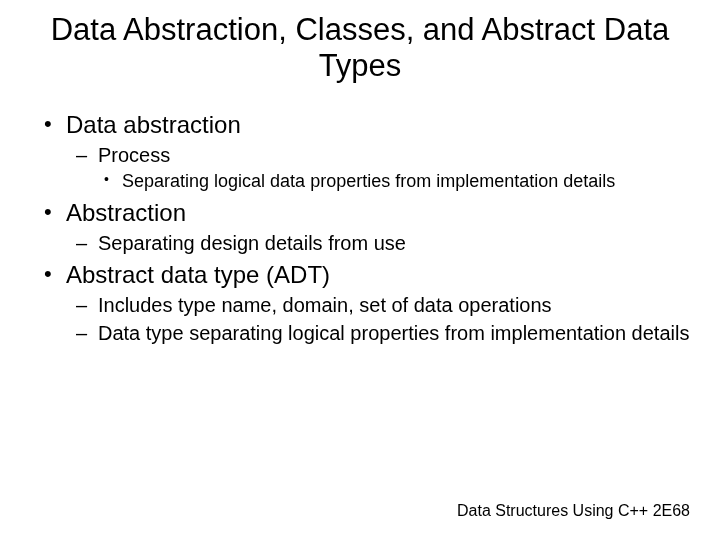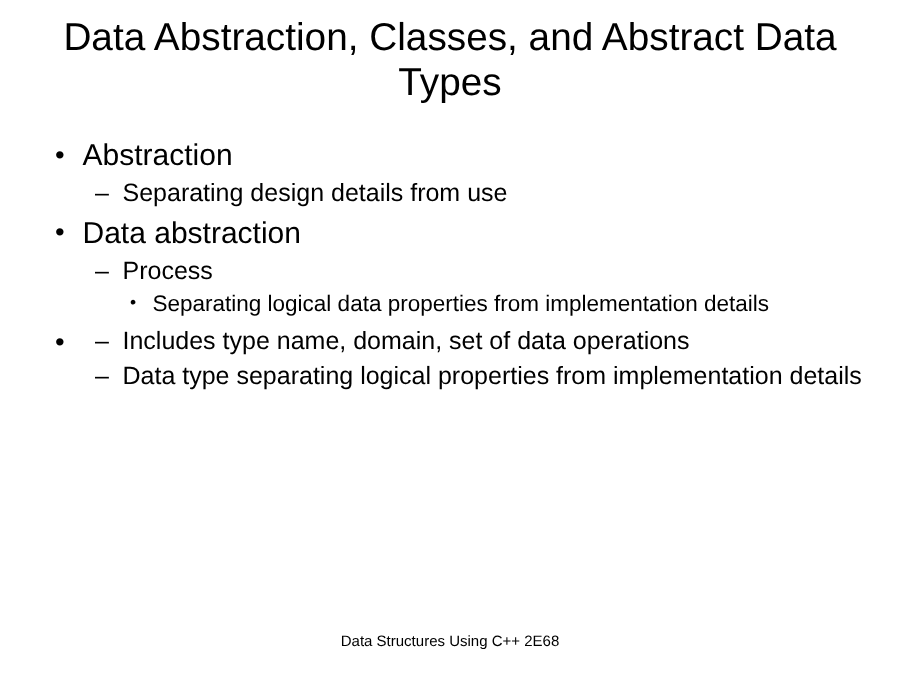--- a/index.html
+++ b/index.html
@@ -84,55 +84,56 @@
       left: 6px;
       top: 0;
       font-size: 14px;
     }
     .footer {
       position: absolute;
       bottom: 20px;
       left: 30px;
       right: 30px;
       display: flex;
-      justify-content: center;
-      font-size: 12px;
+      justify-content: flex-end;
+      font-size: 16px;
       margin-top: 26px;
     }
   </style>
 </head>
 <body>
 
 <div class="slide">
   <h1 class="title">Data Abstraction, Classes, and Abstract Data Types</h1>
 
   <div class="content">
     <ul class="level1">
-      <li>
-        <span>Abstraction</span>
-        <ul class="level2">
-          <li>
-            <span>Separating design details from use</span>
-          </li>
-        </ul>
-      </li>
       <li>
         <span>Data abstraction</span>
         <ul class="level2">
           <li>
             <span>Process</span>
             <ul class="level3">
               <li>
                 <span>Separating logical data properties from implementation details</span>
               </li>
             </ul>
           </li>
         </ul>
       </li>
       <li>
+        <span>Abstraction</span>
+        <ul class="level2">
+          <li>
+            <span>Separating design details from use</span>
+          </li>
+        </ul>
+      </li>
+      <li>
+        <span>Abstract data type (ADT)</span>
         <ul class="level2">
           <li>
             <span>Includes type name, domain, set of data operations</span>
           </li>
           <li>
             <span>Data type separating logical properties from implementation details</span>
           </li>
         </ul>
       </li>
     </ul>

